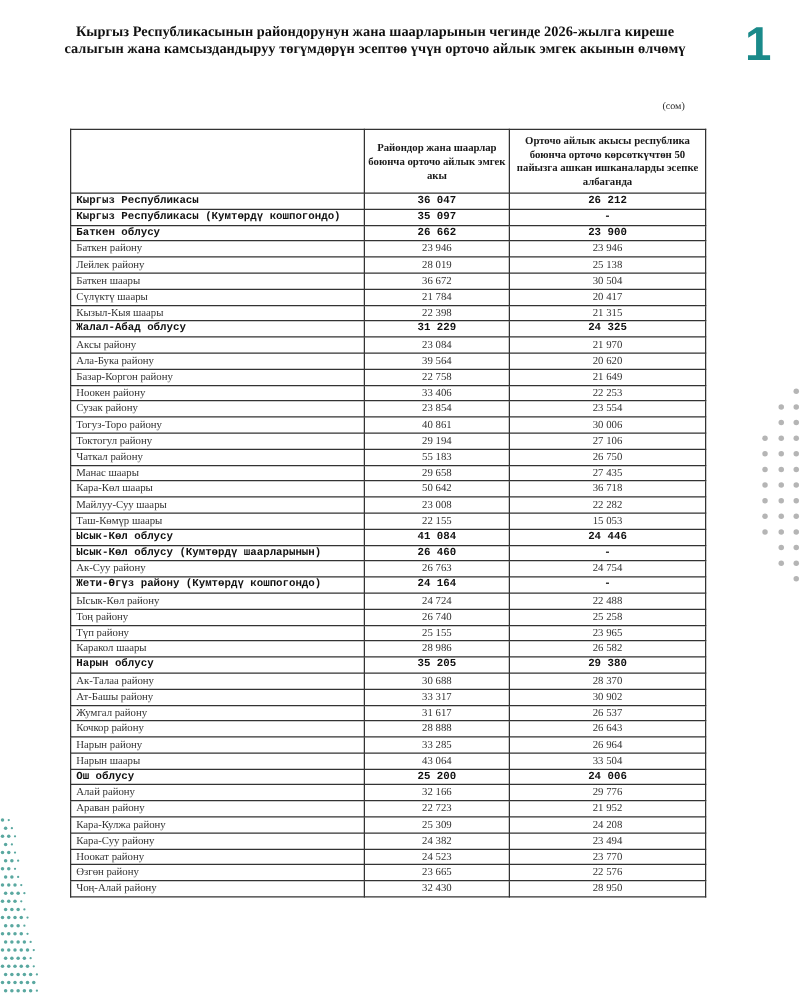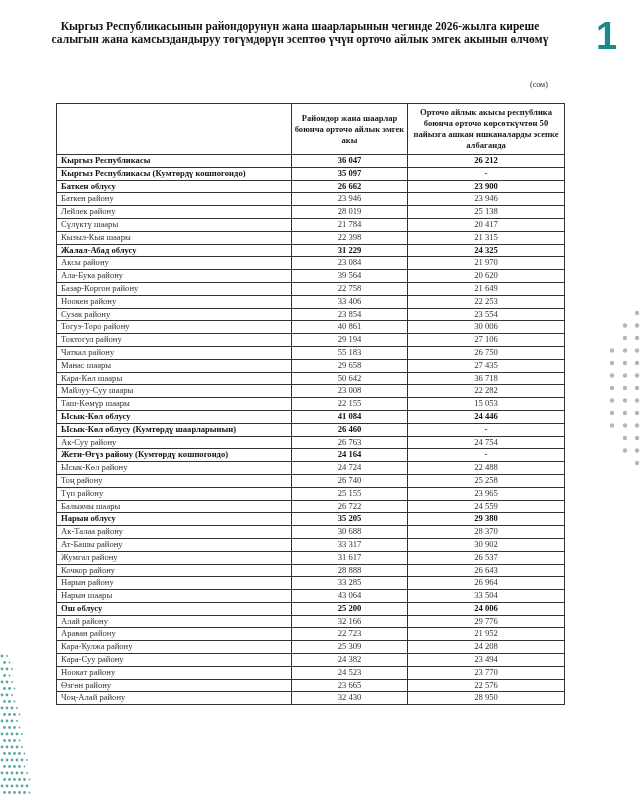--- a/index.html
+++ b/index.html
@@ -23,21 +23,21 @@
     border-collapse: collapse; table-layout: fixed;
   }
   td, th {
     border: 1px solid #333; padding: 0 4px; font-size: 8.6px; line-height: 11.8px; height: 11.8px;
     white-space: nowrap; overflow: hidden;
   }
   th { font-weight: bold; text-align: center; vertical-align: middle; line-height: 11px; padding: 1px 1px; white-space: normal; }
   th.hdr-blank { height: 48px; }
   td.name { text-align: left; color: #333; }
   td.val { text-align: center; color: #333; }
-  tr.bold td { font-weight: bold; color: #111; }
+  tr.bold td { font-weight: bold; color: #111; font-family: Liberation Mono, monospace; }
   col.c1 { width: 235px; }
   col.c2 { width: 116px; }
   col.c3 { width: 157px; }
   .dots-right { position: absolute; left: 600px; top: 308px; width: 40px; height: 170px; }
   .dots-left { position: absolute; left: 0; top: 650px; width: 40px; height: 150px; }
 </style>
 </head>
 <body>
 
 <div class="title">Кыргыз Республикасынын райондорунун жана шаарларынын чегинде 2026-жылга киреше салыгын жана камсыздандыруу төгүмдөрүн эсептөө үчүн орточо айлык эмгек акынын өлчөмү</div>
@@ -77,20 +77,25 @@
         <td class="name">Баткен району</td>
         <td class="val">23 946</td>
         <td class="val">23 946</td>
       </tr>
       <tr>
         <td class="name">Лейлек району</td>
         <td class="val">28 019</td>
         <td class="val">25 138</td>
       </tr>
       <tr>
+        <td class="name">Баткен шаары</td>
+        <td class="val">36 672</td>
+        <td class="val">30 504</td>
+      </tr>
+      <tr>
         <td class="name">Сүлүктү шаары</td>
         <td class="val">21 784</td>
         <td class="val">20 417</td>
       </tr>
       <tr>
         <td class="name">Кызыл-Кыя шаары</td>
         <td class="val">22 398</td>
         <td class="val">21 315</td>
       </tr>
       <tr class="bold">
@@ -187,23 +192,23 @@
         <td class="name">Тоң району</td>
         <td class="val">26 740</td>
         <td class="val">25 258</td>
       </tr>
       <tr>
         <td class="name">Түп району</td>
         <td class="val">25 155</td>
         <td class="val">23 965</td>
       </tr>
       <tr>
-        <td class="name">Балыкчы шаары</td>
-        <td class="val">26 722</td>
-        <td class="val">24 559</td>
+        <td class="name">Каракол шаары</td>
+        <td class="val">28 986</td>
+        <td class="val">26 582</td>
       </tr>
       <tr class="bold">
         <td class="name">Нарын  облусу</td>
         <td class="val">35 205</td>
         <td class="val">29 380</td>
       </tr>
       <tr>
         <td class="name">Ак-Талаа району</td>
         <td class="val">30 688</td>
         <td class="val">28 370</td>

